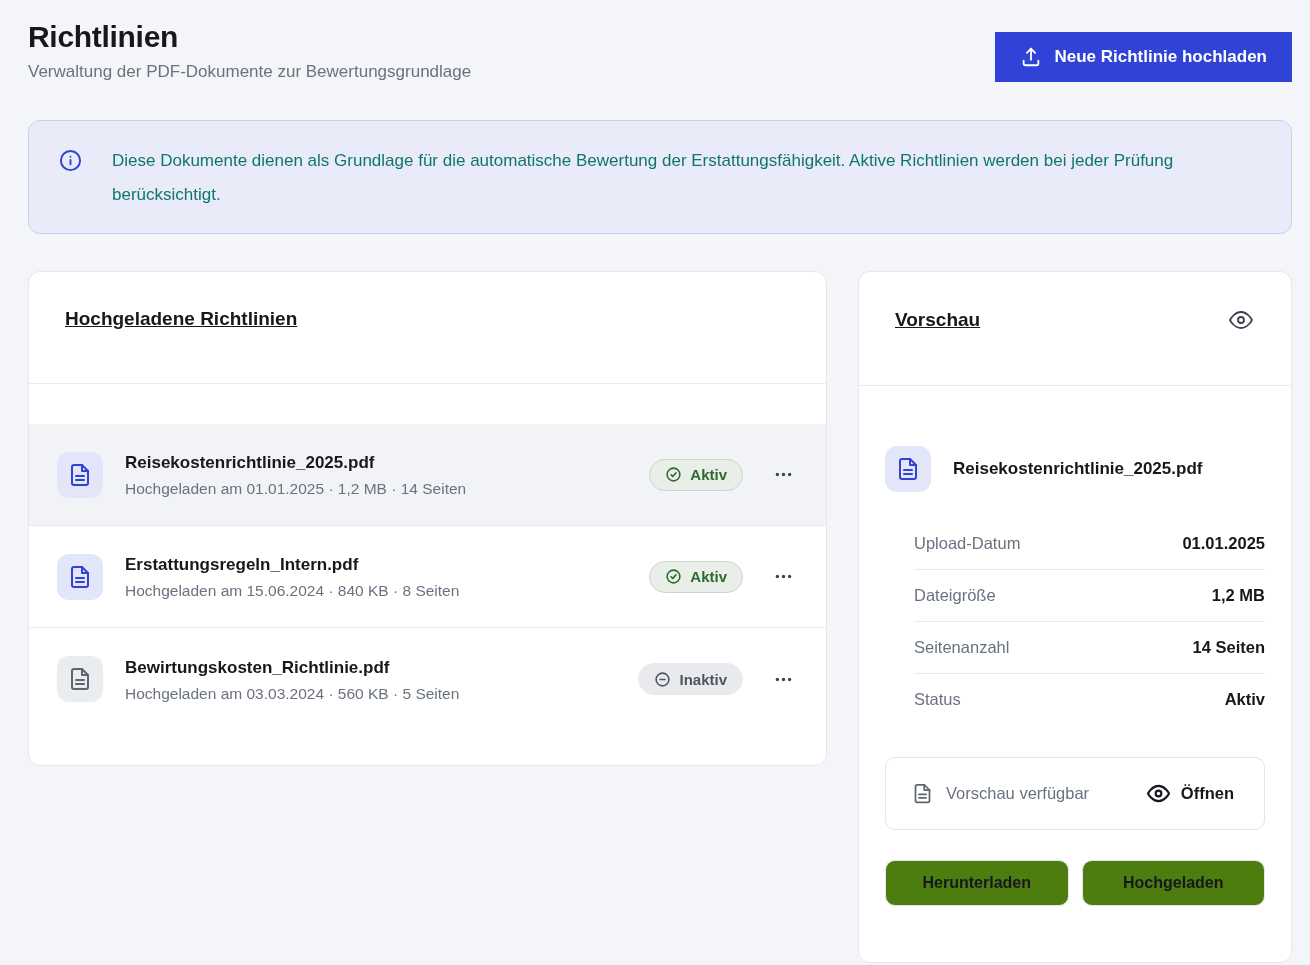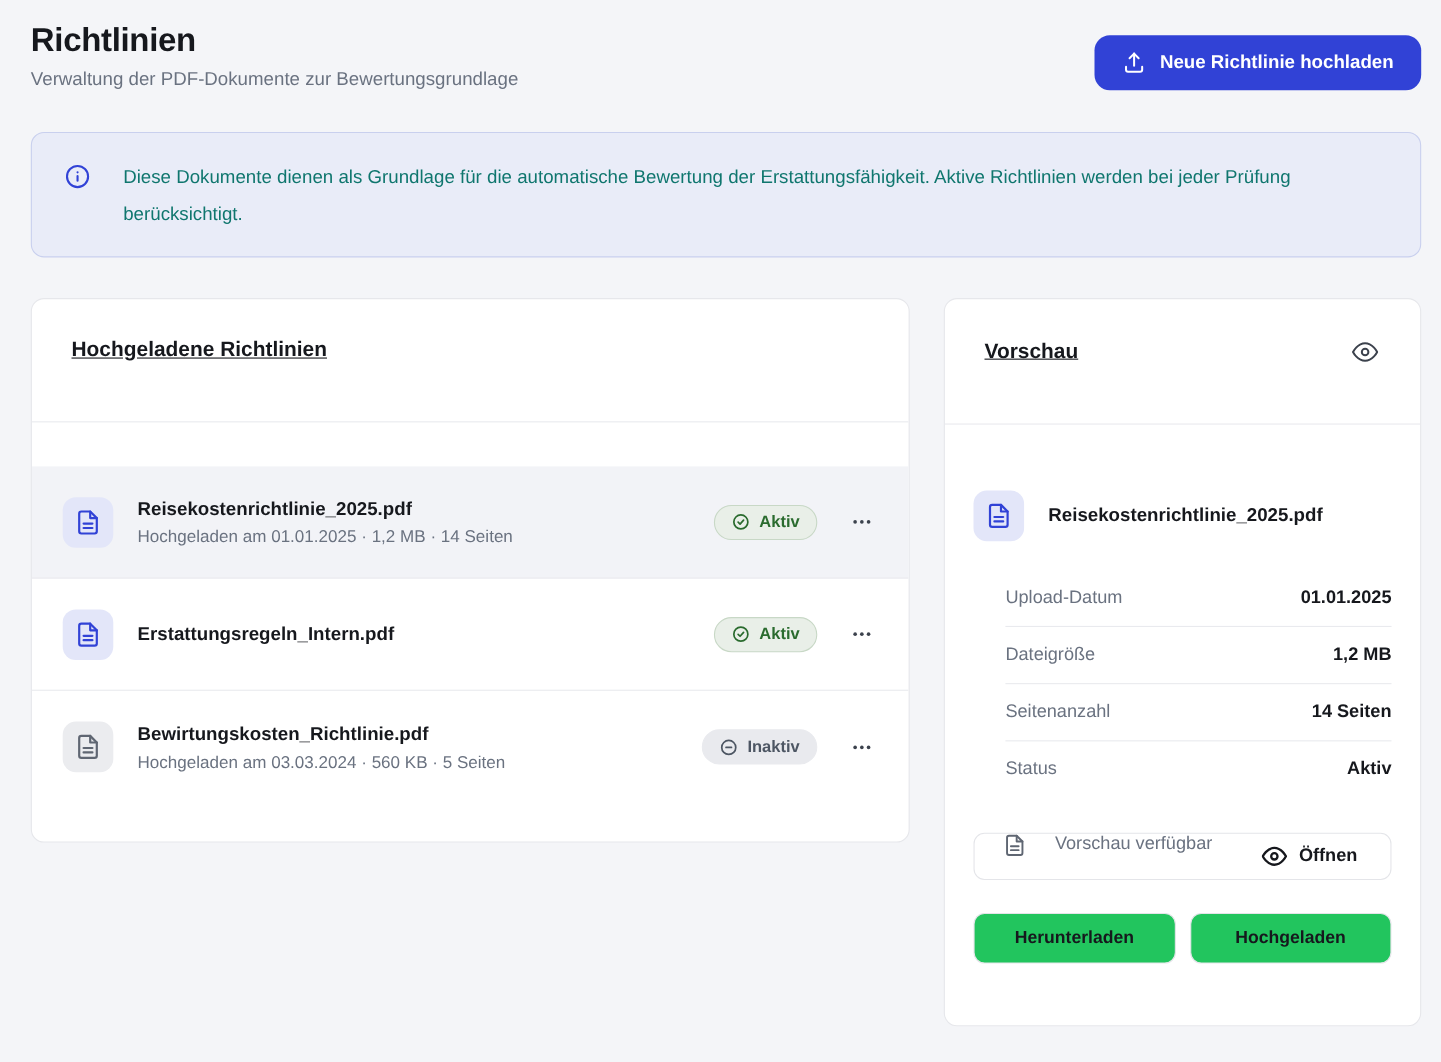--- a/index.html
+++ b/index.html
@@ -13,21 +13,21 @@
   *{box-sizing:border-box; margin:0; padding:0;}
   html,body{background:var(--page-bg);}
   body{font-family:"Liberation Sans","DejaVu Sans",sans-serif; color:var(--text-primary);}
   .page{width:1310px; height:965px; padding:18px 18px 18px 28px; background:var(--page-bg); overflow:hidden;}
 
   
   .page-header{display:flex; justify-content:space-between; align-items:flex-end;}
   .page-header h1{font-size:30px; font-weight:700; letter-spacing:-0.3px; line-height:38px;}
   .page-subtitle{margin-top:6px; font-size:17px; color:var(--text-secondary);}
   .btn-primary{display:flex; align-items:center; gap:12px; margin-top:10px;
-    background:var(--primary); color:#fff; border:none; border-radius:14px;
+    background:var(--primary); color:#fff; border:none; border-radius:0;
     padding:0 25px; height:50px; font-size:17px; font-weight:600; cursor:pointer;
     font-family:inherit;}
   .btn-primary .icon{display:flex;}
 
   
   .info-banner{margin-top:38px; display:flex; gap:30px; align-items:flex-start;
     background:var(--banner-bg); border:1px solid var(--banner-border); border-radius:12px;
     padding:23px 30px 21px 30px;}
   .info-banner .icon{color:var(--primary); display:flex; margin-top:5px;}
   .info-banner p{font-size:17px; line-height:34px; color:#0f766e; max-width:1120px;}
@@ -65,28 +65,28 @@
   .preview-card .card-header{padding-right:38px;}
   .preview-body{padding:60px 26px 56px 26px;}
   .preview-file{display:flex; align-items:center; gap:22px;}
   .preview-file .name{font-size:17px; font-weight:600;}
   .details{margin-top:26px;}
   .detail-row{display:flex; align-items:flex-start; justify-content:space-between;
     padding:16px 0; border-bottom:1px solid var(--divider);margin-left:29px;}
   .detail-row:last-child{border-bottom:none;}
   .detail-label{font-size:16.5px; color:var(--text-secondary);}
   .detail-value{font-size:16.5px; font-weight:700;}
-  .preview-box{margin-top:32px; display:flex; gap:26px;
-    border:1px solid #e4e5e9; border-radius:10px; height:43px; padding:0 30px 0 26px;}
+  .preview-box{margin-top:32px; display:flex; align-items:center; gap:13px;
+    border:1px solid #e4e5e9; border-radius:10px; height:73px; padding:0 30px 0 26px;}
   .preview-box .muted{font-size:16.5px; color:var(--text-secondary);}
   .open-group{display:flex; align-items:center; gap:11px; margin-left:auto; background:none;
     border:none; cursor:pointer; font-family:inherit; color:var(--text-primary); padding:0;}
   .open-group .open-label{font-size:16.5px; font-weight:700;}
   .action-row{margin-top:30px; display:grid; grid-template-columns:1fr 1fr; gap:13px;}
-  .btn-secondary{height:46px; background:#22c55e; border:1px solid #e4e5e9; border-radius:10px;
+  .btn-secondary{height:46px; background:#4d7c0f; border:1px solid #e4e5e9; border-radius:10px;
     font-size:16px; font-weight:600; color:var(--text-primary); cursor:pointer; font-family:inherit;}
   svg{display:block;}
 </style>
 </head>
 <body>
 
 <div class="page">
 
   <header class="page-header">
     <div>
@@ -157,20 +157,21 @@
           <span class="file-tile">
             <svg width="24" height="24" viewBox="0 0 24 24" fill="none" stroke="currentColor" stroke-width="2" stroke-linecap="round" stroke-linejoin="round">
                 <path d="M14 2H6a2 2 0 0 0-2 2v16a2 2 0 0 0 2 2h12a2 2 0 0 0 2-2V8z"></path>
                 <polyline points="14 2 14 8 20 8"></polyline>
                 <line x1="16" y1="13" x2="8" y2="13"></line>
                 <line x1="16" y1="17" x2="8" y2="17"></line>
               </svg>
           </span>
           <div class="doc-info">
             <div class="doc-name">Erstattungsregeln_Intern.pdf</div>
+            <div class="doc-meta">Hochgeladen am 15.06.2024 · 840 KB · 8 Seiten</div>
           </div>
           <span class="badge active">
             <svg width="17" height="17" viewBox="0 0 24 24" fill="none" stroke="currentColor" stroke-width="2.2" stroke-linecap="round" stroke-linejoin="round">
                 <circle cx="12" cy="12" r="9"></circle>
                 <polyline points="8.5 12.3 11 14.7 15.5 9.7"></polyline>
               </svg>
             <span>Aktiv</span>
           </span>
           <button class="menu-btn">
             <svg width="21" height="21" viewBox="0 0 24 24" fill="currentColor">

